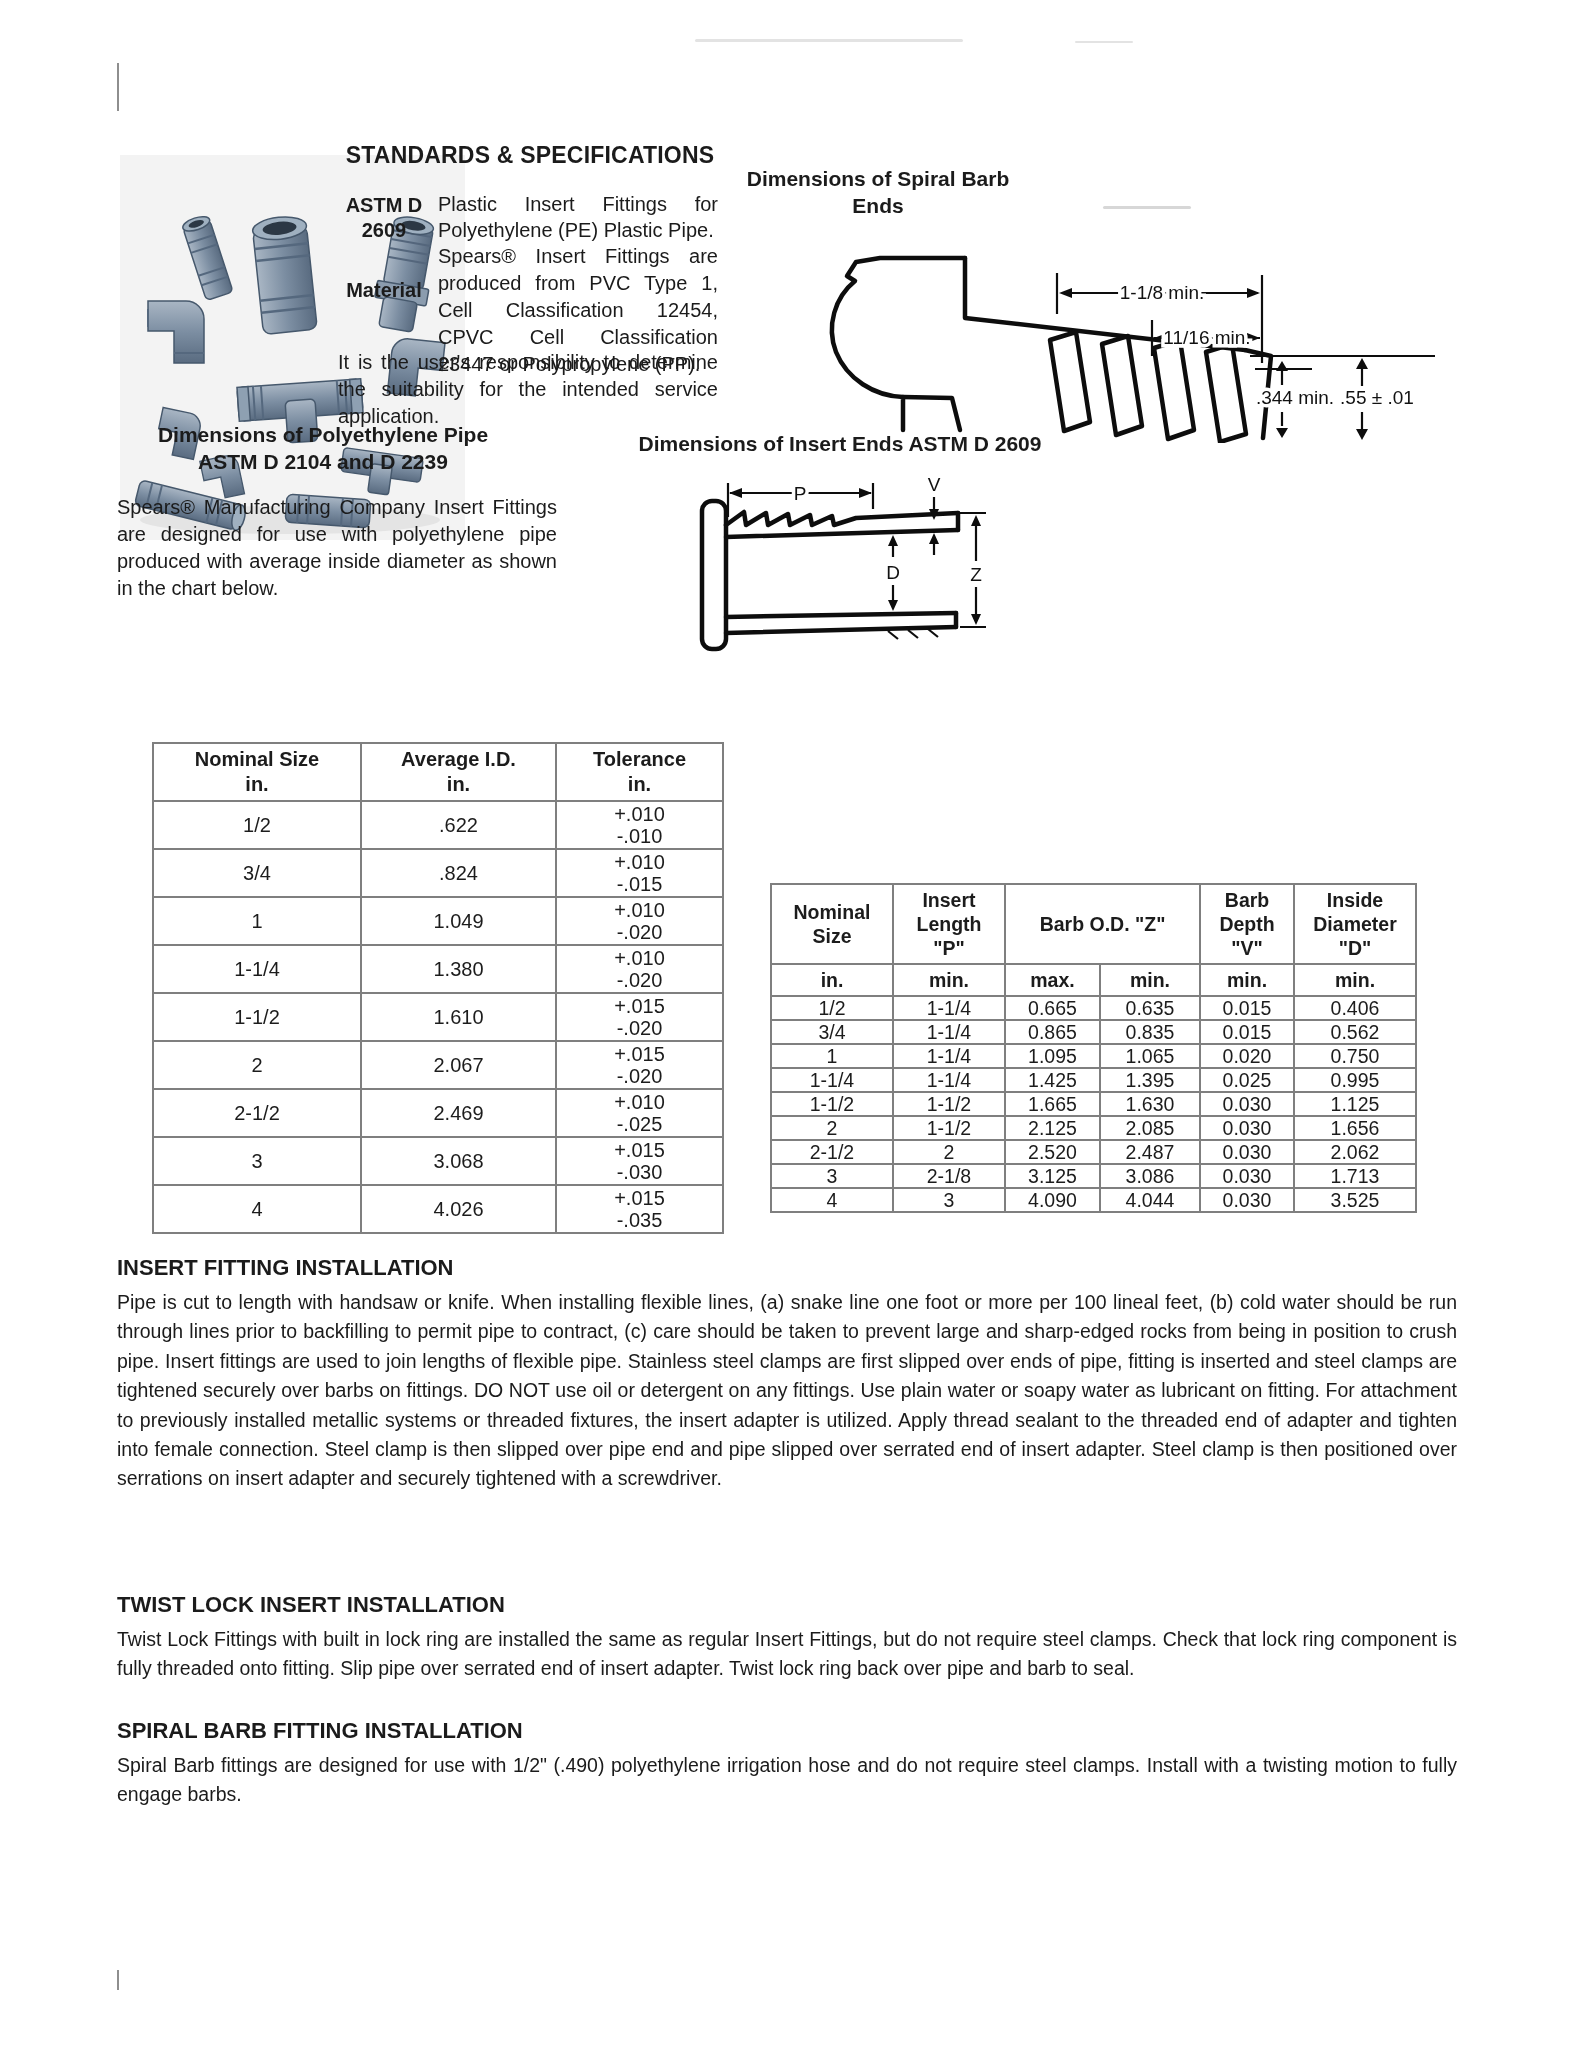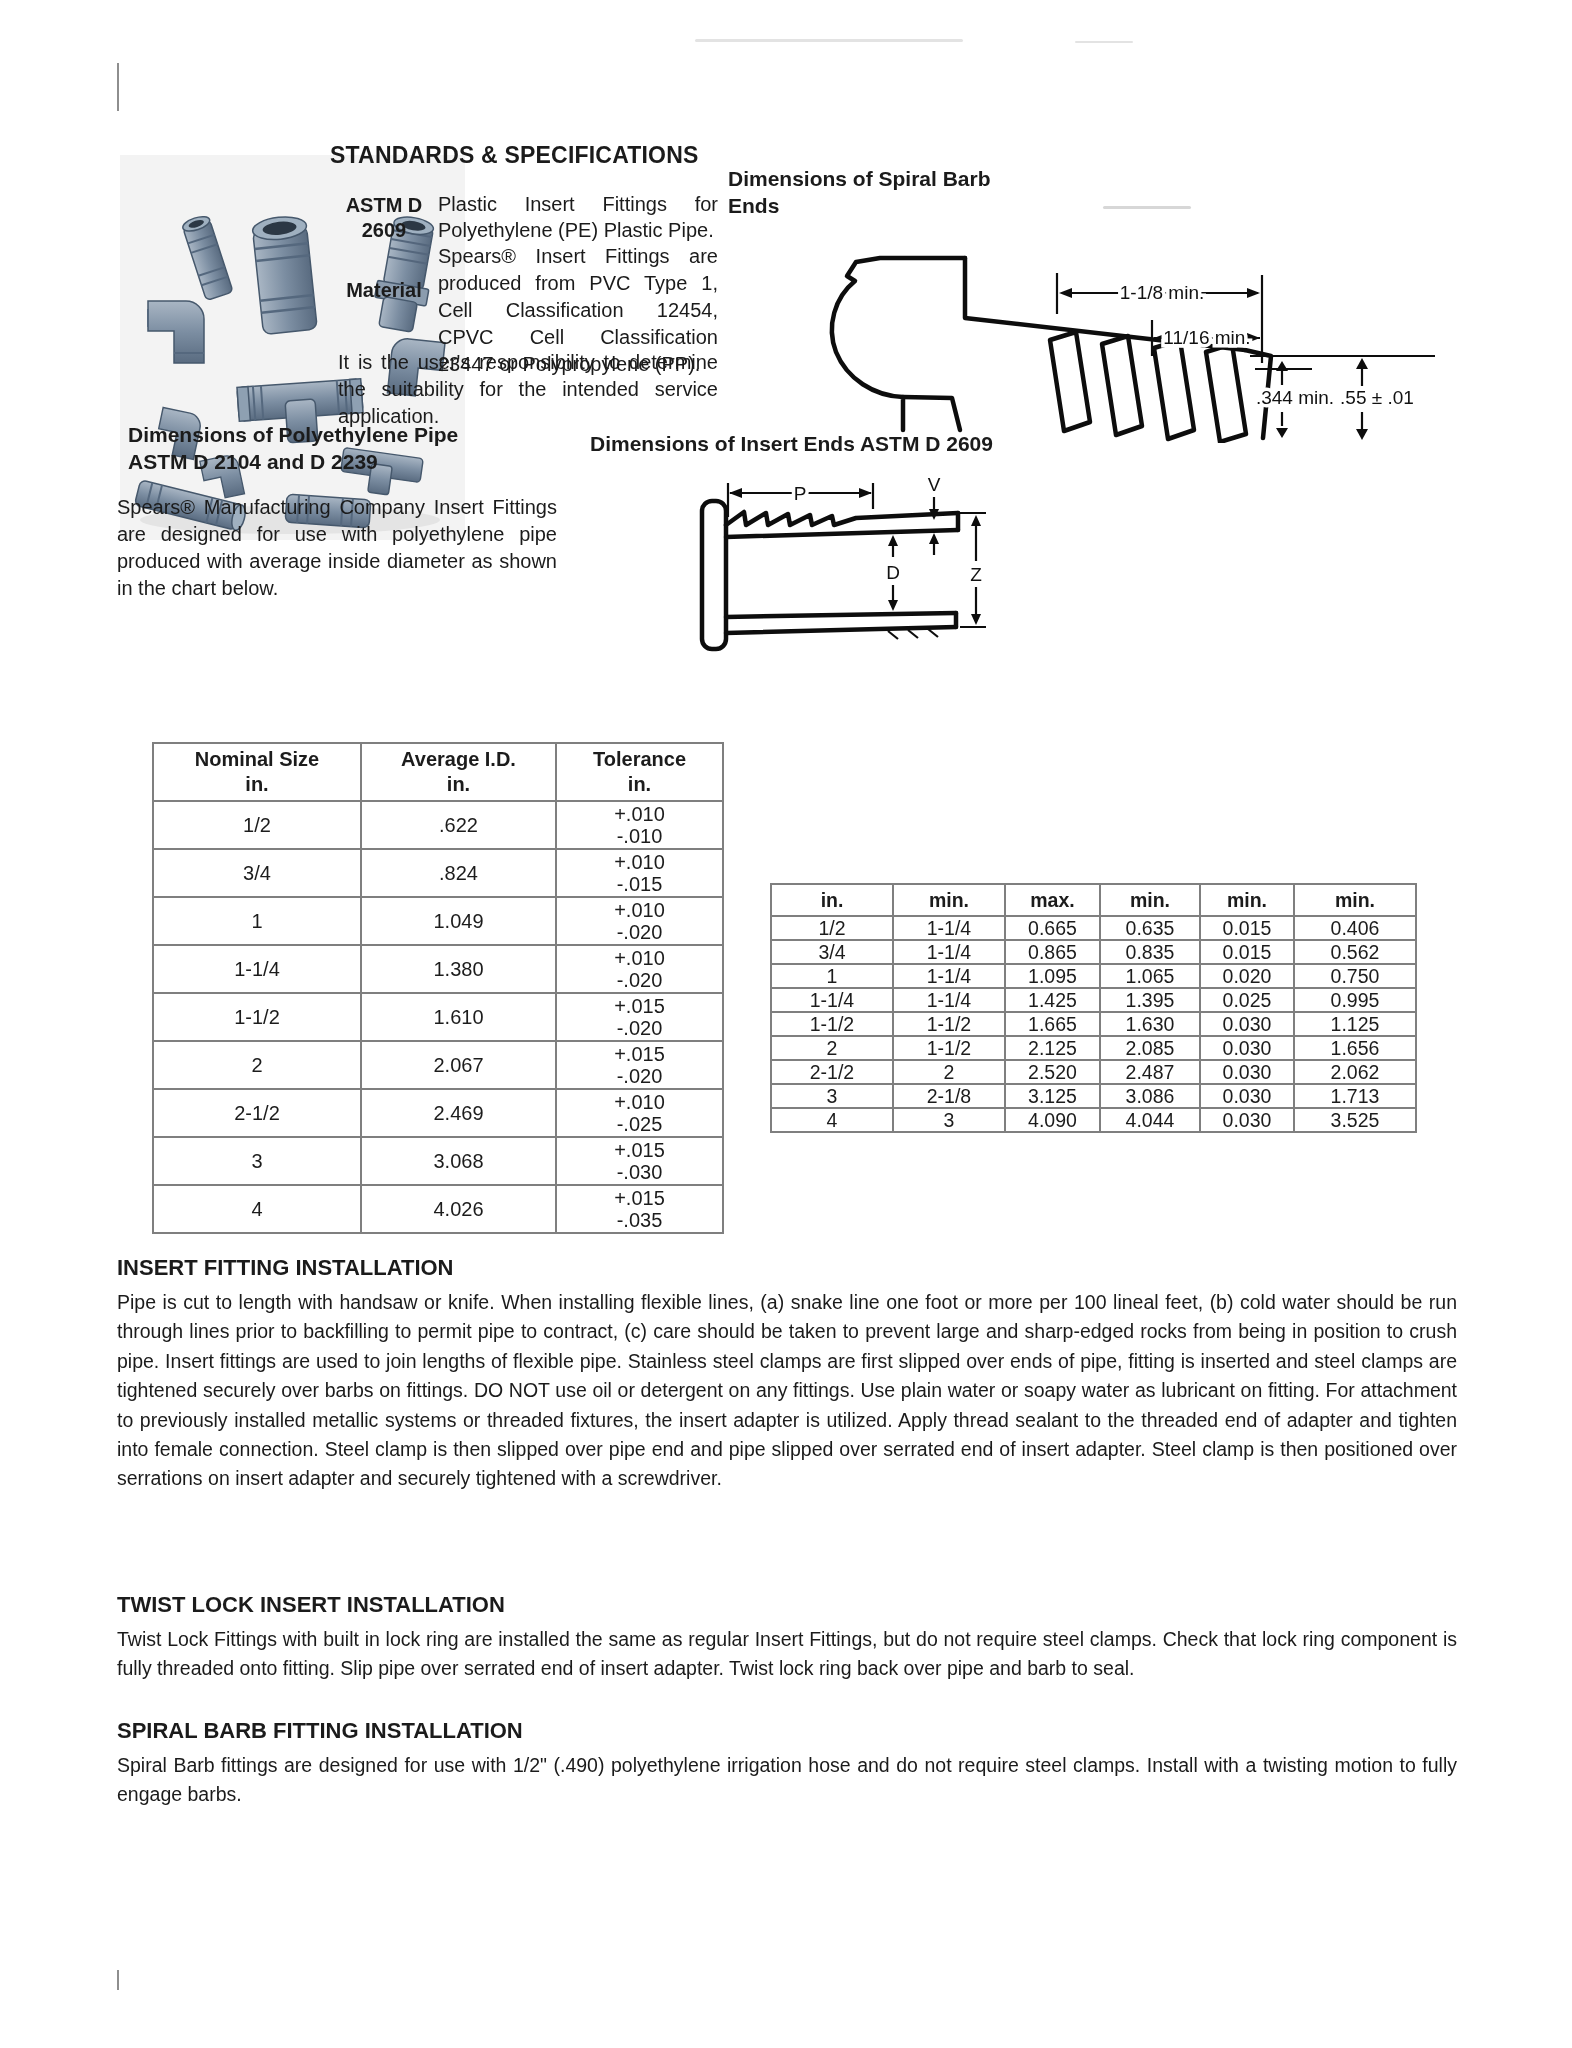--- a/index.html
+++ b/index.html
@@ -2,21 +2,21 @@
 <html><head>
 <meta charset="utf-8">
 <style>
   html,body { margin:0; padding:0; background:#ffffff; }
   #page {
     position:relative; width:1572px; height:2048px; background:#ffffff;
     font-family:"Liberation Sans", sans-serif; color:#1b1b1b; overflow:hidden;
   }
   .abs { position:absolute; }
   .pre { white-space:pre-line; }
-  .center { text-align:left; }
+  .center { text-align:center; }
   .justify { text-align:justify; }
 
   .main-title { font-size:23px; font-weight:700; letter-spacing:.2px; }
   .sub-title  { font-size:21px; font-weight:700; line-height:27px; }
   .sec-head   { font-size:22px; font-weight:700; }
 
   .body-txt   { font-size:20px; line-height:27px; }
   .flow-txt   { font-size:19.5px; line-height:29.4px; }
 
   .spec-label { font-size:20px; font-weight:700; line-height:25px; text-align:center; }
@@ -316,20 +316,34 @@
   <table class="abs ins-table" style="left:770px; top:883px;">
     <colgroup>
       <col style="width:122px">
         <col style="width:112px">
         <col style="width:95px">
       <col style="width:100px">
         <col style="width:94px">
         <col style="width:122px">
     </colgroup>
     <thead>
+      <tr class="main" style="font-weight:700;">
+        <th>Nominal
+Size</th>
+        <th>Insert
+Length
+"P"</th>
+        <th colspan="2">Barb O.D. "Z"</th>
+        <th>Barb
+Depth
+"V"</th>
+        <th>Inside
+Diameter
+"D"</th>
+      </tr>
       <tr class="units" style="font-weight:700;">
           <th>in.</th>
           <th>min.</th>
           <th>max.</th>
           <th>min.</th>
           <th>min.</th>
           <th>min.</th>
         </tr>
     </thead>
     <tbody>

